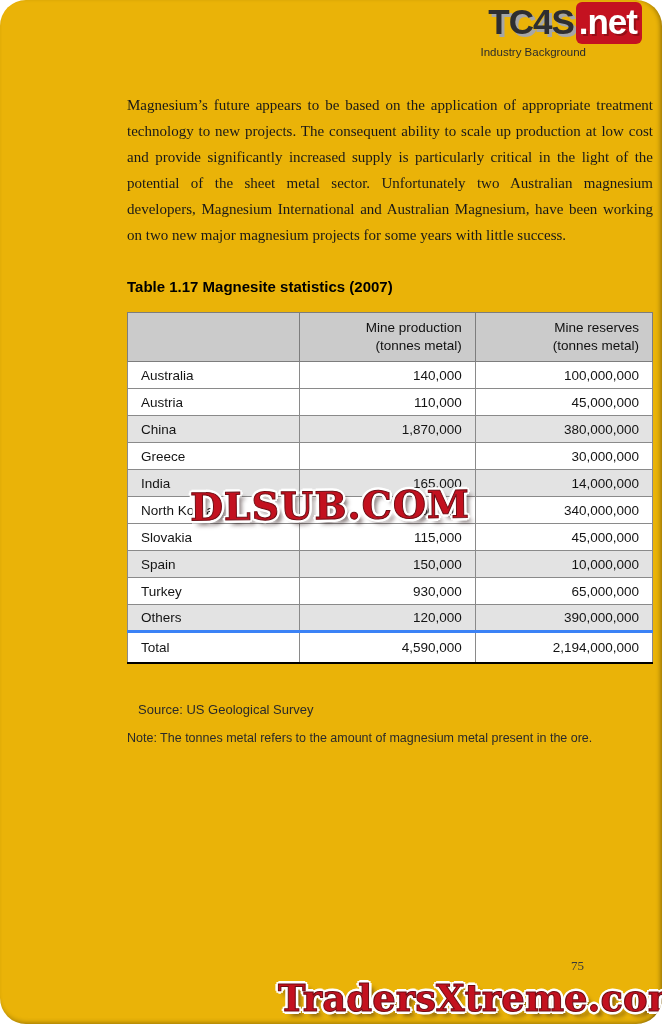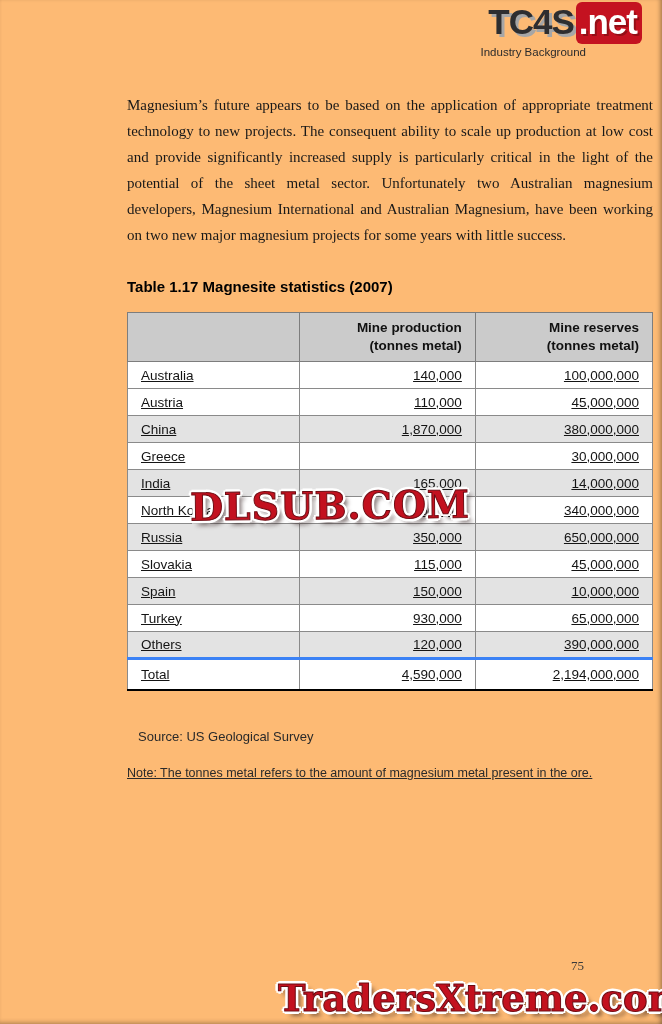--- a/index.html
+++ b/index.html
@@ -1,24 +1,25 @@
 <!DOCTYPE html>
 <html><head>
 <meta charset="utf-8">
 <style>
   * { margin: 0; padding: 0; box-sizing: border-box; }
   html, body { background: #ffffff; }
   .page {
     position: relative;
     width: 662px;
     height: 1024px;
-    background: #fdba74;
+    background: #eab308;
     overflow: hidden;
     font-family: "Liberation Sans", sans-serif;
     box-shadow: inset -4px 0 4px -2px rgba(0,0,0,.30), inset 0 -4px 4px -2px rgba(0,0,0,.22);
+    border-radius: 26px;
   }
 
   
   .brand { position: absolute; top: 2px; right: 20px; text-align: right; }
   .brand-line { font-weight: bold; font-size: 35px; letter-spacing: -1px; line-height: 40px; white-space: nowrap; }
   .brand-main { color: #2e2e30; text-shadow: 3px 3px 0 #a6a6a6; }
   .brand-suffix {
     background: #c41220; color: #fff; border-radius: 6px;
     padding: 0 5px 2px 3px; margin-left: 2px; display: inline-block;
     text-shadow: 2px 2px 0 rgba(90,10,10,.45);
@@ -29,39 +30,39 @@
   .content { position: absolute; left: 85px; top: 92px; width: 568px; padding-left: 42px; }
   .body-text {
     font-family: "Liberation Serif", serif;
     font-size: 15px; line-height: 26px; text-align: justify; color: #191919;
   }
   .table-title { font-size: 15px; font-weight: bold; color: #000; margin-top: 30px; font-family: "Liberation Sans", sans-serif; }
 
   
   table.stats-table { width: 100%; border-collapse: collapse; margin-top: 17px; }
   .stats-table th {
-    background: #cbcbcb; font-size: 13.5px; font-weight: bold; color: #111;
+    background: #cbcbcb; font-size: 13.5px; font-weight: normal; color: #111;
     text-align: right; padding: 6px 13px; line-height: 18px;
     border: 1px solid #7d7d7d; vertical-align: middle;
   }
   .stats-table th.col-country { text-align: left; }
   .stats-table td {
     font-size: 13.5px; color: #141414; padding: 4px 13px; height: 27px;
-    border: 1px solid #8a8a8a; background: #ffffff; vertical-align: middle; text-decoration: underline;
+    border: 1px solid #8a8a8a; background: #ffffff; vertical-align: middle;
   }
   .stats-table td.num { text-align: right; }
   .stats-table tr.alt td { background: #e3e3e3; }
   .stats-table tfoot td {
     border-top: 3px solid #3b82f6;
     border-bottom: 2px solid #000;
     padding: 7px 13px; background: #ffffff; margin-top: 41px;
   }
 
   .source { font-size: 13px; color: #2a2a2a; margin-top: 38px; margin-left: 11px; }
-  .note { font-size: 12.5px; color: #2a2a2a; margin-top: 22px; text-decoration: underline; }
+  .note { font-size: 12.5px; color: #2a2a2a; margin-top: 14px; }
 
   
   .overlay-watermark {
     position: absolute; top: 483px; left: 172px; width: 316px; text-align: center;
     font-family: "DejaVu Serif", serif; font-weight: bold; font-size: 38px;
     color: #c3111f; -webkit-text-stroke: 1px #6d0b12;
     letter-spacing: 1px;
     transform: rotate(-0.6deg);
     text-shadow:
       -2px -2px 0 #fff, 2px -2px 0 #fff, -2px 2px 0 #fff, 2px 2px 0 #fff,
@@ -144,25 +145,20 @@
           <tr class="alt">
     <td class="country">India</td>
     <td class="num">165,000</td>
     <td class="num">14,000,000</td>
   </tr>
           <tr>
     <td class="country">North Korea</td>
     <td class="num">350,000</td>
     <td class="num">340,000,000</td>
   </tr>
-          <tr class="alt">
-    <td class="country">Russia</td>
-    <td class="num">350,000</td>
-    <td class="num">650,000,000</td>
-  </tr>
           <tr>
     <td class="country">Slovakia</td>
     <td class="num">115,000</td>
     <td class="num">45,000,000</td>
   </tr>
           <tr class="alt">
     <td class="country">Spain</td>
     <td class="num">150,000</td>
     <td class="num">10,000,000</td>
   </tr>

